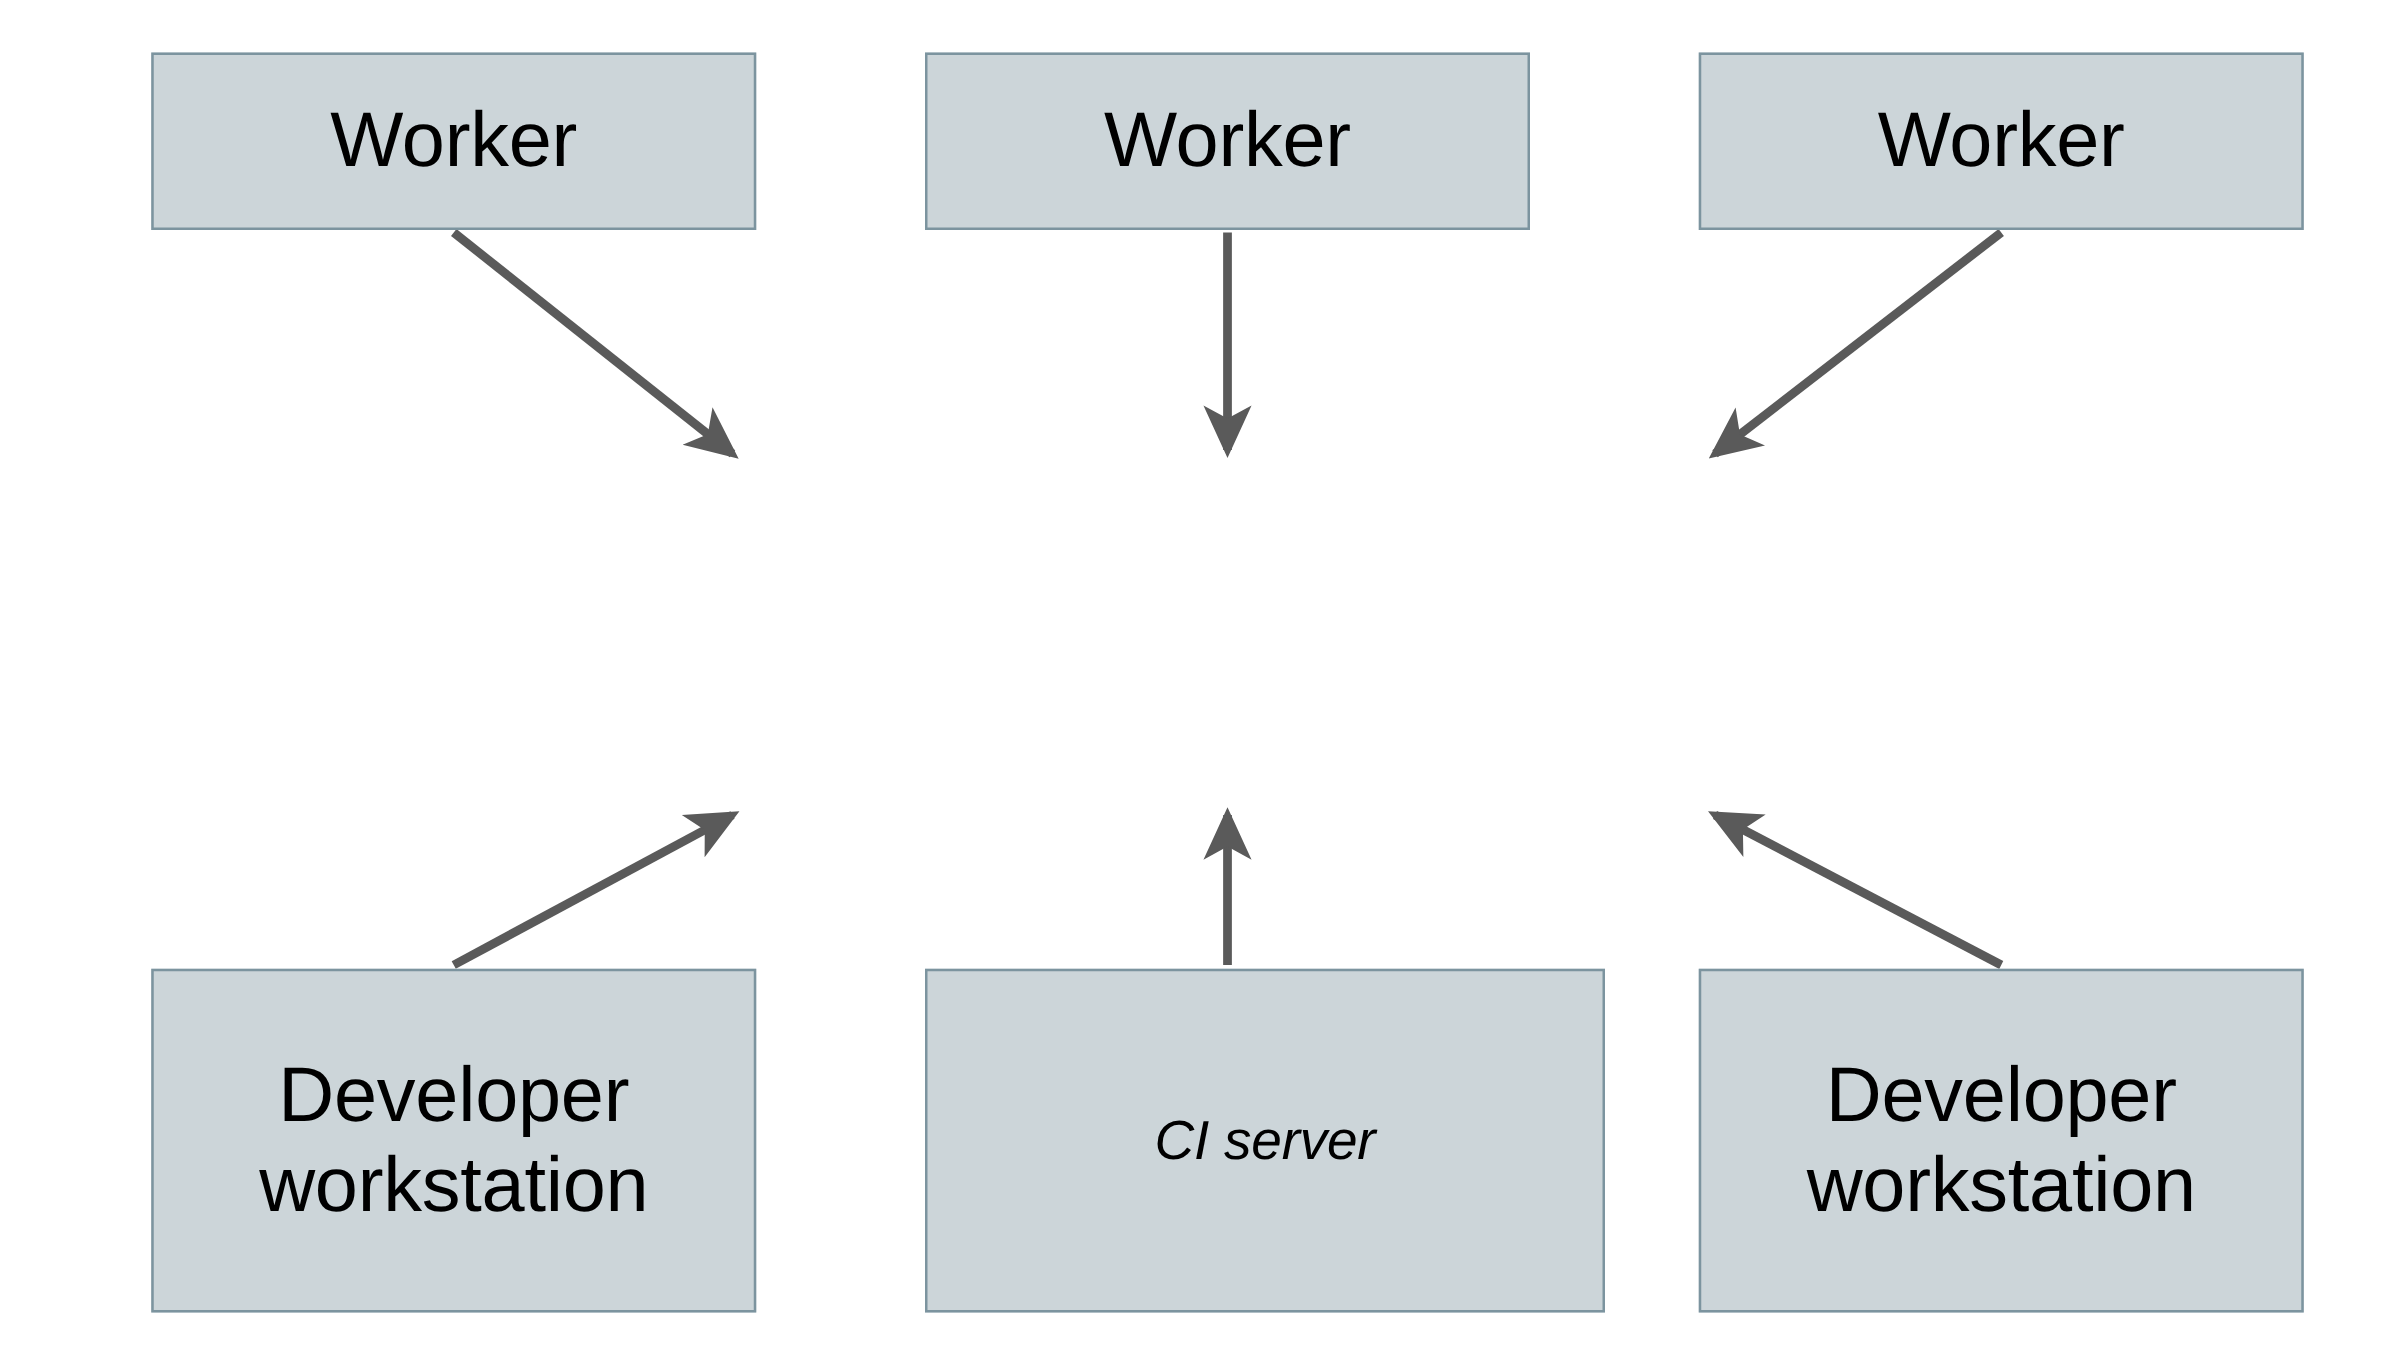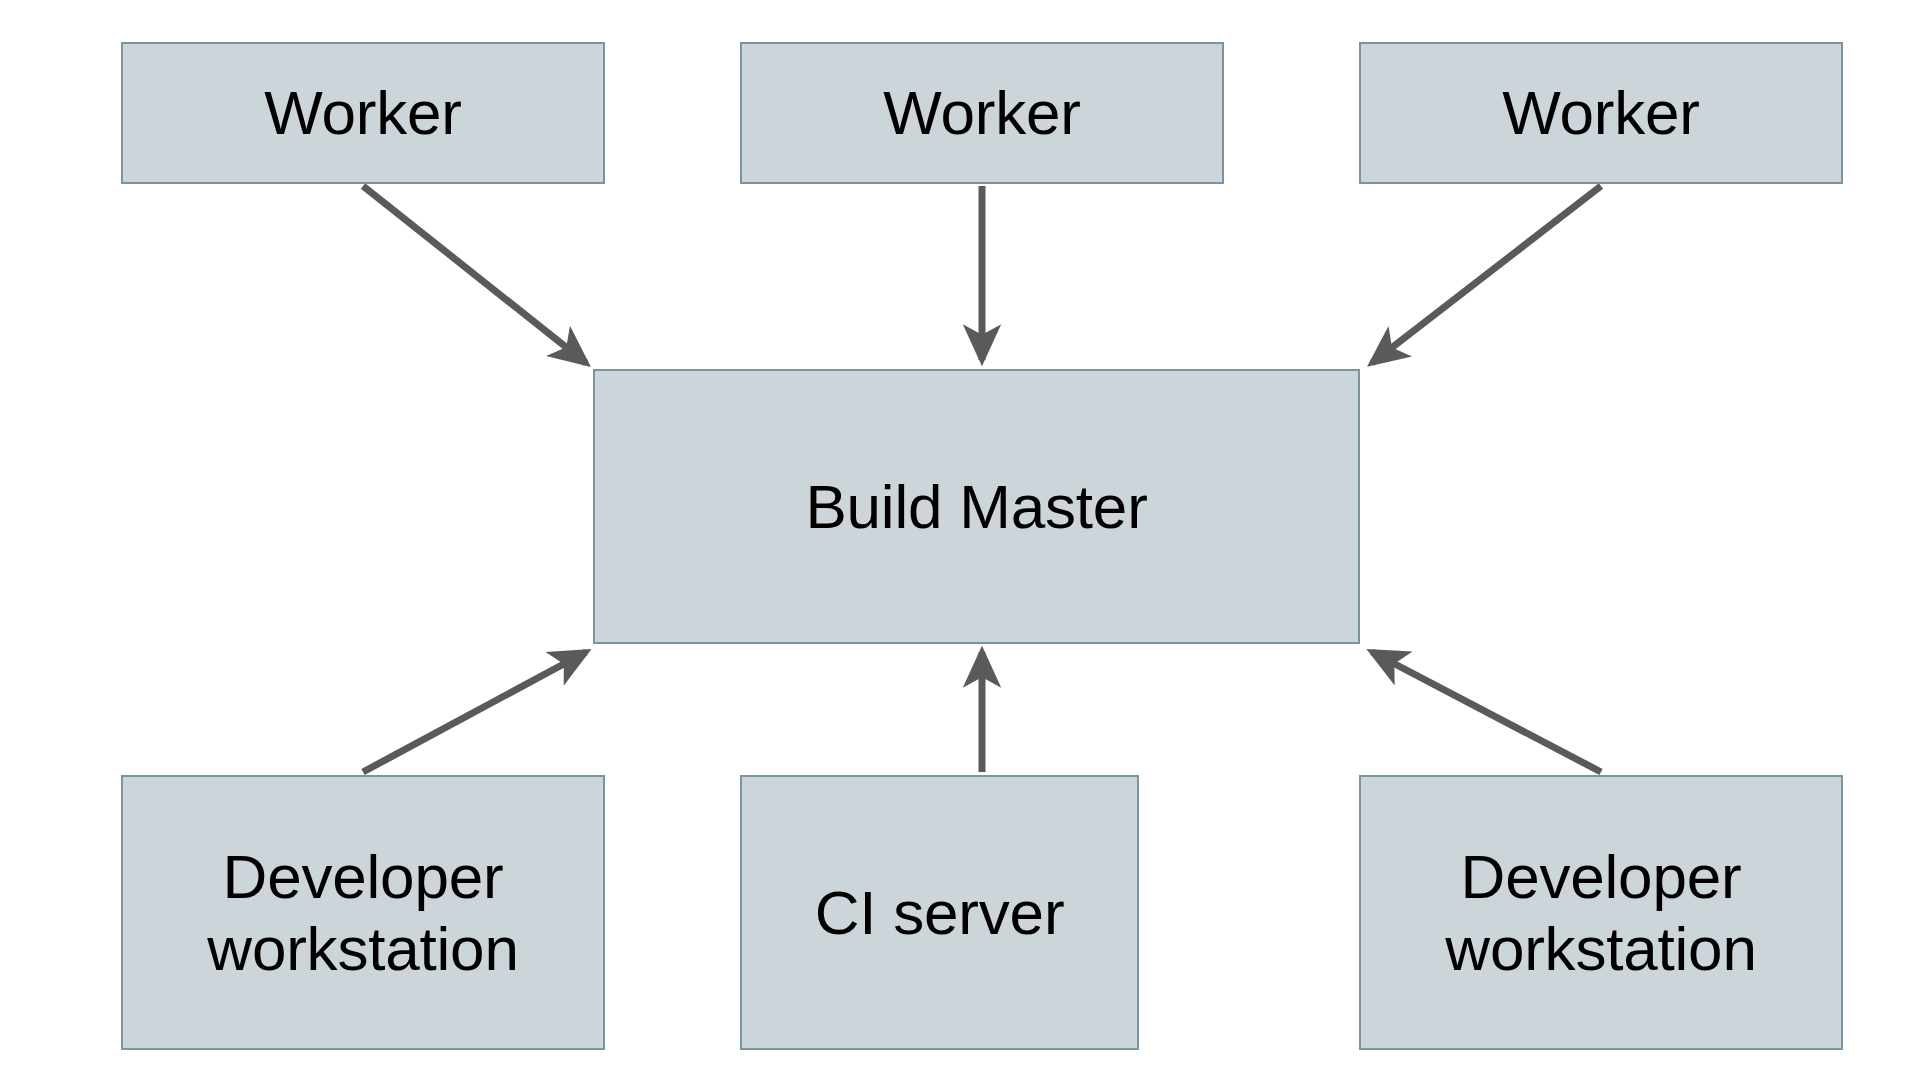--- a/index.html
+++ b/index.html
@@ -48,21 +48,21 @@
     box-sizing: border-box;
   }
   
   #node-worker-1 { left: 121px; top: 42px; width: 484px; height: 142px; font-size: 62px; }
   #node-worker-2 { left: 740px; top: 42px; width: 484px; height: 142px; font-size: 62px; }
   #node-worker-3 { left: 1359px; top: 42px; width: 484px; height: 142px; font-size: 62px; }
   
   #node-build-master { left: 593px; top: 369px; width: 767px; height: 275px; font-size: 62px; }
   
   #node-dev-ws-1 { left: 121px; top: 775px; width: 484px; height: 275px; font-size: 62px; }
-  #node-ci-server { left: 740px; top: 775px; width: 399px; height: 275px; font-size: 62px; }
+  #node-ci-server { left: 740px; top: 775px; width: 544px; height: 275px; font-size: 44px; font-style: italic; }
   #node-dev-ws-2 { left: 1359px; top: 775px; width: 484px; height: 275px; font-size: 62px; }
 </style>
 </head>
 <body>
 
 <div id="diagram-root">
 
   <svg id="edge-layer" width="1910" height="1090" viewBox="0 0 1910 1090" xmlns="http://www.w3.org/2000/svg">
     <defs>
       <marker id="arrowhead" markerWidth="6" markerHeight="6" refX="5.1" refY="3" orient="auto" markerUnits="strokeWidth">
@@ -100,23 +100,20 @@
   </div>
 
   <div class="node" id="node-worker-2">
     <span class="node-label">Worker</span>
   </div>
 
   <div class="node" id="node-worker-3">
     <span class="node-label">Worker</span>
   </div>
 
-  <div class="node" id="node-build-master">
-    <span class="node-label">Build Master</span>
-  </div>
 
   <div class="node" id="node-dev-ws-1">
     <span class="node-label">Developer
 workstation</span>
   </div>
 
   <div class="node" id="node-ci-server">
     <span class="node-label">CI server</span>
   </div>
 

